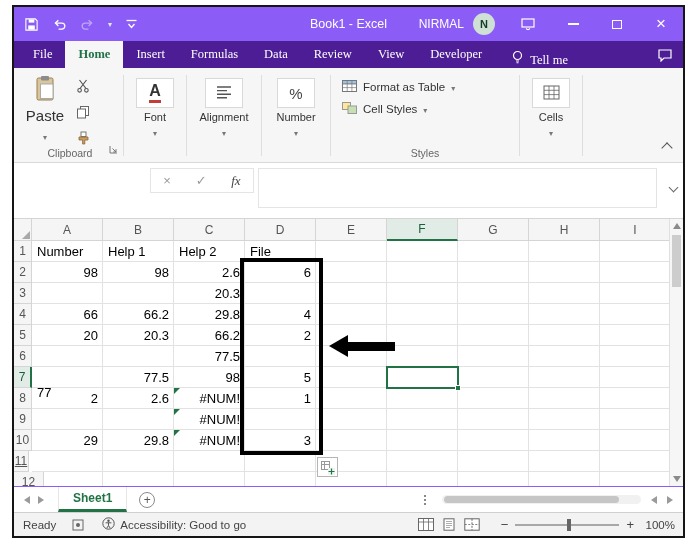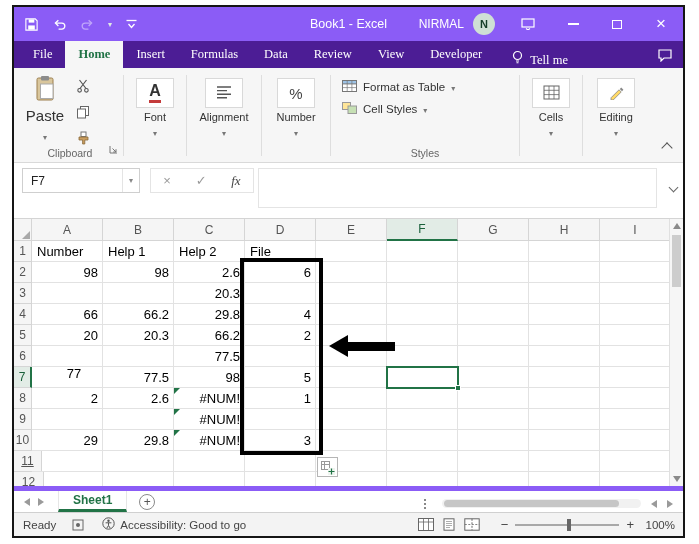--- a/index.html
+++ b/index.html
@@ -87,21 +87,21 @@
   .arrowshaft { position:absolute; height:9px; background:#000; z-index:6; }
   .smarttag { position:absolute; width:21px; height:20px; background:#fff; border:1px solid #b5b5b5; z-index:6;
               display:flex; align-items:center; justify-content:center; }
   .vscroll { position:absolute; right:0; top:0; bottom:0; width:14px; background:#f6f6f6; border-left:1px solid #e0e0e0; z-index:7; }
   .varrow { position:absolute; left:3px; width:0; height:0; }
   .varrow.up { top:4px; border-left:4px solid transparent; border-right:4px solid transparent; border-bottom:6px solid #8a8a8a; }
   .varrow.down { bottom:4px; border-left:4px solid transparent; border-right:4px solid transparent; border-top:6px solid #8a8a8a; }
   .vthumb { position:absolute; left:2px; right:2px; top:16px; height:52px; background:#cdcdcd; }
 
   
-  .sheetbar { flex:0 0 26px; background:#fff; border-top:5px solid #8b5cf6; position:relative; display:flex; align-items:center; }
+  .sheetbar { flex:0 0 26px; background:#fff; border-top:1px solid #8b5cf6; position:relative; display:flex; align-items:center; }
   .tabnav { width:0; height:0; display:inline-block; }
   .tabnav.left { border-top:4px solid transparent; border-bottom:4px solid transparent; border-right:6px solid #9a9a9a; }
   .tabnav.right { border-top:4px solid transparent; border-bottom:4px solid transparent; border-left:6px solid #9a9a9a; }
   .nav1 { margin-left:10px; } .nav2 { margin-left:8px; }
   .sheettab { height:100%; display:flex; align-items:center; padding:0 14px; margin-left:14px; color:#217346; font-weight:700;
               font-size:12px; border-bottom:3px solid #217346; background:#fff; border-left:1px solid #e6e6e6; border-right:1px solid #e6e6e6; }
   .addsheet { width:16px; height:16px; border:1px solid #8a8a8a; border-radius:50%; margin-left:12px; position:relative;
               display:inline-flex; align-items:center; justify-content:center; color:#555; }
   .addsheet::before { content:"+"; font-size:12px; line-height:1; }
   .dots { position:absolute; left:410px; top:8px; width:2px; height:2px; background:#888; box-shadow:0 4px #888, 0 8px #888; }
@@ -315,41 +315,25 @@
               <rect x="1" y="1" width="15" height="13" fill="#fff" stroke="#666"></rect>
               <path d="M1 5.3 h15 M1 9.6 h15 M6 1 v13 M11 1 v13" stroke="#666" stroke-width="0.8"></path>
             </svg>
         </span>
       </span>
       <span>Cells</span>
       <span class="drop cdrop"></span>
     </div>
     <div class="rsep"></div>
 
-    <div class="rgroup collapsed grp-editing">
-      <span class="iconbox">
-        <span>
-          <svg width="15" height="15" viewBox="0 0 15 15">
-              <path d="M2 12.8 L10 4.8 l2.2 2.2 -8 8 H2 z" fill="#ffd966" stroke="#888" stroke-width="0.8"></path>
-              <path d="M10.8 4 l1.4 -1.4 2.2 2.2 -1.4 1.4 z" fill="#888"></path>
-            </svg>
-        </span>
-      </span>
-      <span>Editing</span>
-      <span class="drop cdrop"></span>
-    </div>
 
     <span class="ribchev"></span>
   </div>
 
   <div class="formulabar">
-    <div class="namebox">
-      <span>F7</span>
-      <span class="nbdrop drop"></span>
-    </div>
     <div class="fbtns">
       <span class="fx-cancel">×</span>
       <span class="fx-enter">✓</span>
       <span class="fx">fx</span>
     </div>
     <div class="finput"></div>
     <span class="fexpand"><span class="chev"></span></span>
   </div>
 
   <div id="grid-area">
@@ -373,42 +357,42 @@
       <div class="rowhead" style="left: 0px; top: 22px; width: 18px; height: 21px;">1</div>
       <div class="rowhead" style="left: 0px; top: 43px; width: 18px; height: 21px;">2</div>
       <div class="rowhead" style="left: 0px; top: 64px; width: 18px; height: 21px;">3</div>
       <div class="rowhead" style="left: 0px; top: 85px; width: 18px; height: 21px;">4</div>
       <div class="rowhead" style="left: 0px; top: 106px; width: 18px; height: 21px;">5</div>
       <div class="rowhead" style="left: 0px; top: 127px; width: 18px; height: 21px;">6</div>
       <div class="rowhead sel" style="left: 0px; top: 148px; width: 18px; height: 21px;">7</div>
       <div class="rowhead" style="left: 0px; top: 169px; width: 18px; height: 21px;">8</div>
       <div class="rowhead" style="left: 0px; top: 190px; width: 18px; height: 21px;">9</div>
       <div class="rowhead" style="left: 0px; top: 211px; width: 18px; height: 21px;">10</div>
-      <div class="rowhead" style="left: 0px; top: 232px; width: 28px; height: 21px; text-decoration: underline;">11</div>
+      <div class="rowhead" style="left: 0px; top: 232px; width: 15px; height: 21px; text-decoration: underline;">11</div>
       <div class="rowhead" style="left: 0px; top: 253px; width: 30px; height: 21px;">12</div>
       <div class="cellsbg" style="left: 18px; top: 22px; width: 639px; height: 252px;"></div>
       <div class="cell" style="left: 18px; top: 22px; width: 71px; text-align: left;">Number</div>
       <div class="cell" style="left: 89px; top: 22px; width: 71px; text-align: left;">Help 1</div>
       <div class="cell" style="left: 160px; top: 22px; width: 71px; text-align: left;">Help 2</div>
       <div class="cell" style="left: 231px; top: 22px; width: 71px; text-align: left;">File</div>
       <div class="cell" style="left: 18px; top: 43px; width: 71px; text-align: right;">98</div>
       <div class="cell" style="left: 89px; top: 43px; width: 71px; text-align: right;">98</div>
       <div class="cell" style="left: 160px; top: 43px; width: 71px; text-align: right;">2.6</div>
       <div class="cell" style="left: 231px; top: 43px; width: 71px; text-align: right;">6</div>
       <div class="cell" style="left: 160px; top: 64px; width: 71px; text-align: right;">20.3</div>
       <div class="cell" style="left: 18px; top: 85px; width: 71px; text-align: right;">66</div>
       <div class="cell" style="left: 89px; top: 85px; width: 71px; text-align: right;">66.2</div>
       <div class="cell" style="left: 160px; top: 85px; width: 71px; text-align: right;">29.8</div>
       <div class="cell" style="left: 231px; top: 85px; width: 71px; text-align: right;">4</div>
       <div class="cell" style="left: 18px; top: 106px; width: 71px; text-align: right;">20</div>
       <div class="cell" style="left: 89px; top: 106px; width: 71px; text-align: right;">20.3</div>
       <div class="cell" style="left: 160px; top: 106px; width: 71px; text-align: right;">66.2</div>
       <div class="cell" style="left: 231px; top: 106px; width: 71px; text-align: right;">2</div>
       <div class="cell" style="left: 160px; top: 127px; width: 71px; text-align: right;">77.5</div>
-      <div class="cell" style="left: 18px; top: 144px; width: 84px; text-align: center;">77</div>
+      <div class="cell" style="left: 18px; top: 163px; width: 84px; text-align: left;">77</div>
       <div class="cell" style="left: 89px; top: 148px; width: 71px; text-align: right;">77.5</div>
       <div class="cell" style="left: 160px; top: 148px; width: 71px; text-align: right;">98</div>
       <div class="cell" style="left: 231px; top: 148px; width: 71px; text-align: right;">5</div>
       <div class="cell" style="left: 18px; top: 169px; width: 71px; text-align: right;">2</div>
       <div class="cell" style="left: 89px; top: 169px; width: 71px; text-align: right;">2.6</div>
       <div class="cell" style="left: 160px; top: 169px; width: 71px; text-align: right;">#NUM!<span class="err-tri"></span></div>
       <div class="cell" style="left: 231px; top: 169px; width: 71px; text-align: right;">1</div>
       <div class="cell" style="left: 160px; top: 190px; width: 71px; text-align: right;">#NUM!<span class="err-tri"></span></div>
       <div class="cell" style="left: 18px; top: 211px; width: 71px; text-align: right;">29</div>
       <div class="cell" style="left: 89px; top: 211px; width: 71px; text-align: right;">29.8</div>

